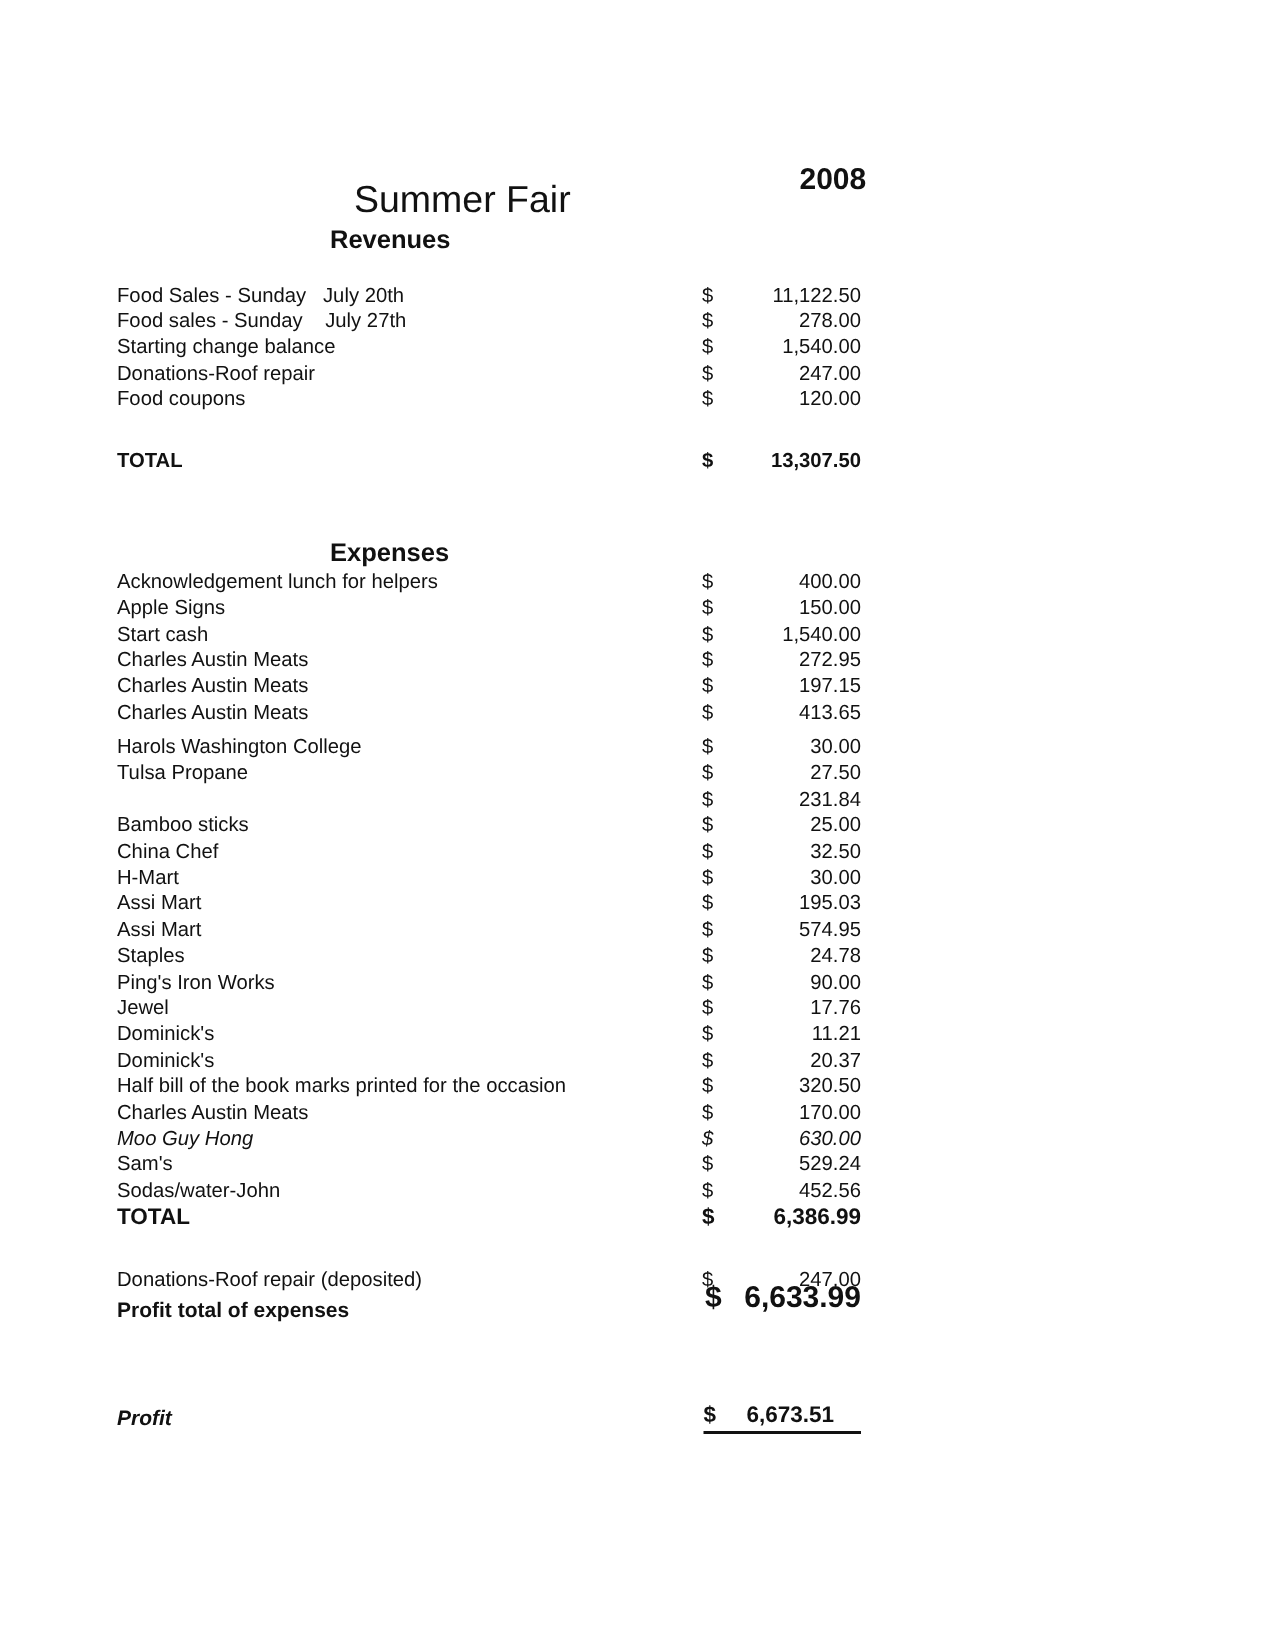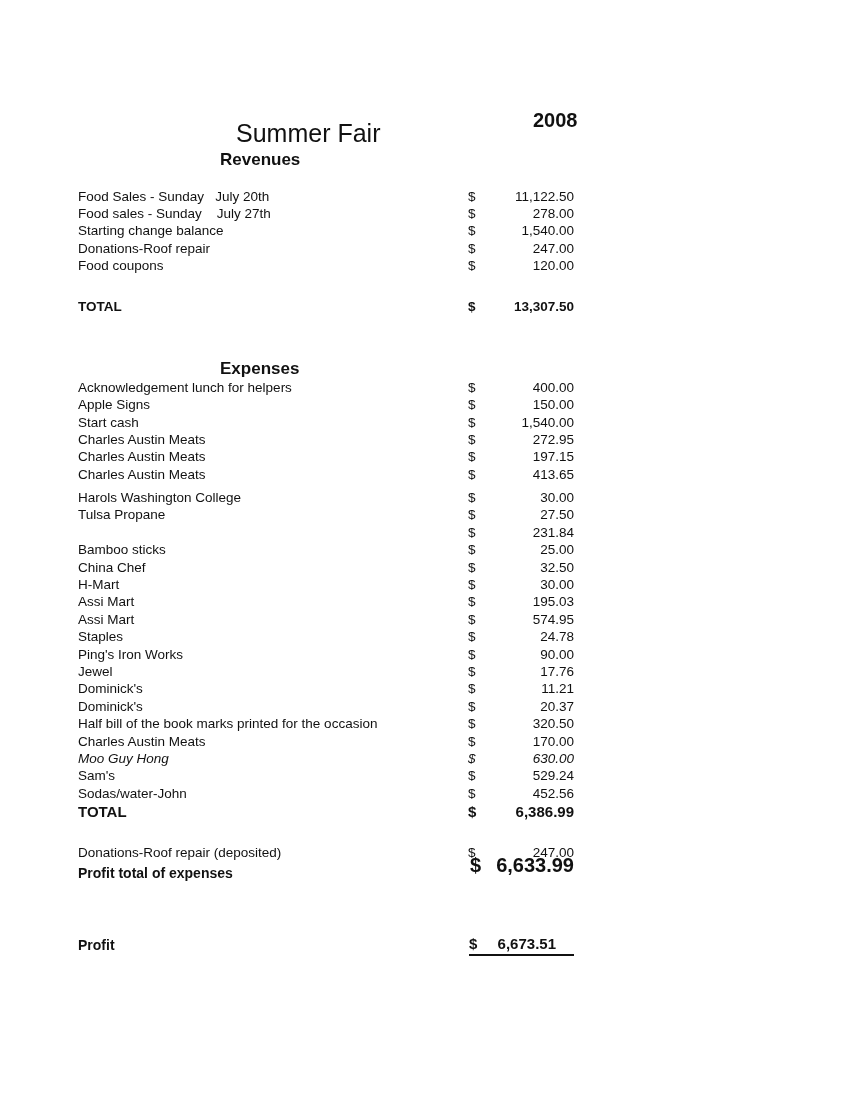--- a/index.html
+++ b/index.html
@@ -10,21 +10,21 @@
   .sect { left: 220px; font-size: 17px; font-weight: bold; line-height: 20px; }
   .row { position: absolute; left: 78px; width: 496px; height: 17px; font-size: 13.5px; line-height: 17px; }
   .row .lbl { position: absolute; left: 0; top: 0; white-space: pre; }
   .row .cur { position: absolute; left: 390px; top: 0; }
   .row .amt { position: absolute; right: 0; top: 0; text-align: right; }
   .row.bold { font-weight: bold; }
   .row.total-big { font-size: 15px; font-weight: bold; }
   .row.grand .lbl { font-weight: bold; font-size: 14px; top: 2px; }
   .row.grand .cur, .row.grand .amt { font-size: 20px; font-weight: bold; top: -6px; }
   .row.grand .cur { left: 392px; }
-  .row.profit .lbl { font-weight: bold; font-size: 14px; }
+  .row.profit .lbl { font-weight: bold; font-size: 14px; font-style: italic; }
   .profit-val { position: absolute; left: 391px; right: 0; top: -2px; font-size: 15px; font-weight: bold; border-bottom: 2px solid #111; height: 19px; }
   .profit-val .cur2 { position: absolute; left: 0; }
   .profit-val .amt2 { position: absolute; right: 18px; }
 </style>
 </head>
 <body>
 
 <div class="abs title">Summer Fair</div>
 <div class="abs year">2008</div>
 

